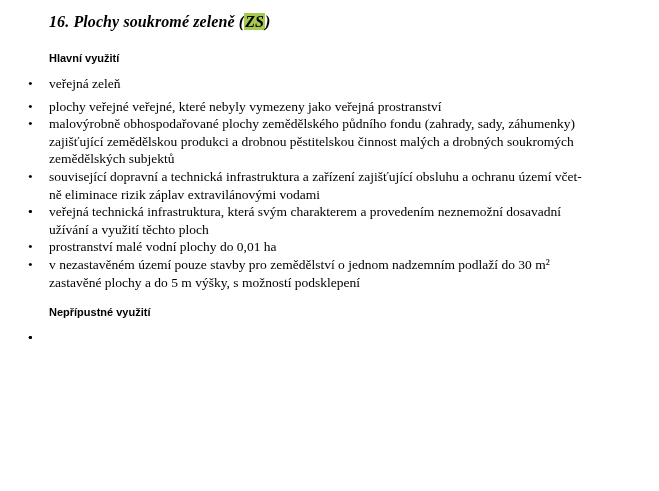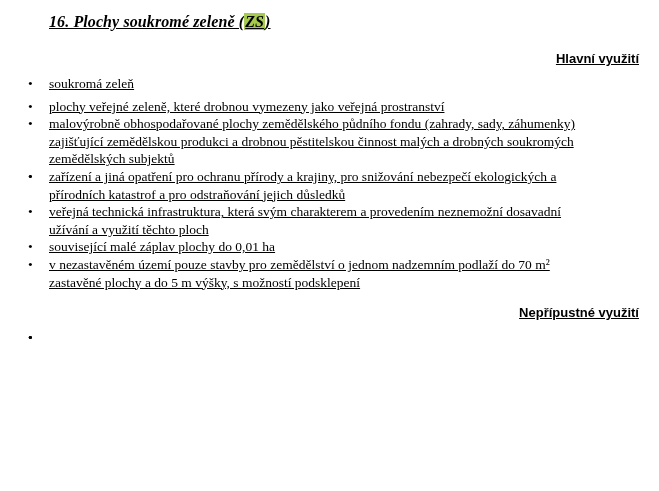--- a/index.html
+++ b/index.html
@@ -13,42 +13,40 @@
     overflow: hidden;
     color: #000000;
     font-family: "Liberation Serif", serif;
   }
   .page {
     box-sizing: border-box;
     width: 659px;
     height: 491px;
     padding: 10px 20px 0 49px;
     position: relative;
-    text-decoration: underline;
   }
   .title {
     font-family: "Liberation Serif", serif;
     font-weight: 700;
     font-style: italic;
     font-size: 16px;
     line-height: 19px;
     margin: 2px 0 0 0;
     letter-spacing: 0.1px;
   }
   .title .hl {
     background: #a6c94f;
     padding: 0 1px;
   }
   h2.sec {
     font-family: "Liberation Sans", sans-serif;
     font-weight: 700;
-    font-size: 13px;
+    font-size: 11px;
     line-height: 15px;
     margin: 10px 0 9px 0;
-    text-align: right;
   }
   h2.sec-first { margin-top: 20px; }
   h2.sec-gap   { margin-top: 14px; }
   ul.blist {
     list-style: none;
     margin: 5px 0 0 0;
     padding: 0;
   }
   ul.blist li {
     position: relative;
@@ -65,35 +63,35 @@
 </style>
 </head>
 <body>
 
 <div class="page">
 
   <h1 class="title"><span>16. Plochy soukromé zeleně (</span><span class="hl">ZS</span><span>)</span></h1>
 
   <h2 class="sec sec-first">Hlavní využití</h2>
   <ul class="blist">
-    <li><span class="mk">•</span><span class="tx">soukromá zeleň</span></li>
+    <li><span class="mk">•</span><span class="tx">veřejná zeleň</span></li>
   </ul>
 
   <ul class="blist">
-    <li><span class="mk">•</span><span class="tx">plochy veřejné zeleně, které drobnou vymezeny jako veřejná prostranství</span></li>
+    <li><span class="mk">•</span><span class="tx">plochy veřejné veřejné, které nebyly vymezeny jako veřejná prostranství</span></li>
     <li><span class="mk">•</span><span class="tx">malovýrobně obhospodařované plochy zemědělského půdního fondu (zahrady, sady, záhumenky)
 zajišťující zemědělskou produkci a drobnou pěstitelskou činnost malých a drobných soukromých
 zemědělských subjektů</span></li>
+    <li><span class="mk">•</span><span class="tx">související dopravní a technická infrastruktura a zařízení zajišťující obsluhu a ochranu území včet-
+ně eliminace rizik záplav extravilánovými vodami</span></li>
     <li><span class="mk">•</span></li>
-    <li><span class="mk">•</span><span class="tx">zařízení a jiná opatření pro ochranu přírody a krajiny, pro snižování nebezpečí ekologických a
-přírodních katastrof a pro odstraňování jejich důsledků</span></li>
     <li><span class="mk">•</span><span class="tx">veřejná technická infrastruktura, která svým charakterem a provedením neznemožní dosavadní
 užívání a využití těchto ploch</span></li>
-    <li><span class="mk">•</span><span class="tx">související malé záplav plochy do 0,01 ha</span></li>
-    <li><span class="mk">•</span><span class="tx">v nezastavěném území pouze stavby pro zemědělství o jednom nadzemním podlaží do 70 m²
+    <li><span class="mk">•</span><span class="tx">prostranství malé vodní plochy do 0,01 ha</span></li>
+    <li><span class="mk">•</span><span class="tx">v nezastavěném území pouze stavby pro zemědělství o jednom nadzemním podlaží do 30 m²
 zastavěné plochy a do 5 m výšky, s možností podsklepení</span></li>
   </ul>
 
   <h2 class="sec sec-gap">Nepřípustné využití</h2>
   <ul class="blist">
     <li><span class="mk">•</span></li>
     <li><span class="mk">•</span></li>
     <li><span class="mk">•</span></li>
   </ul>
 

